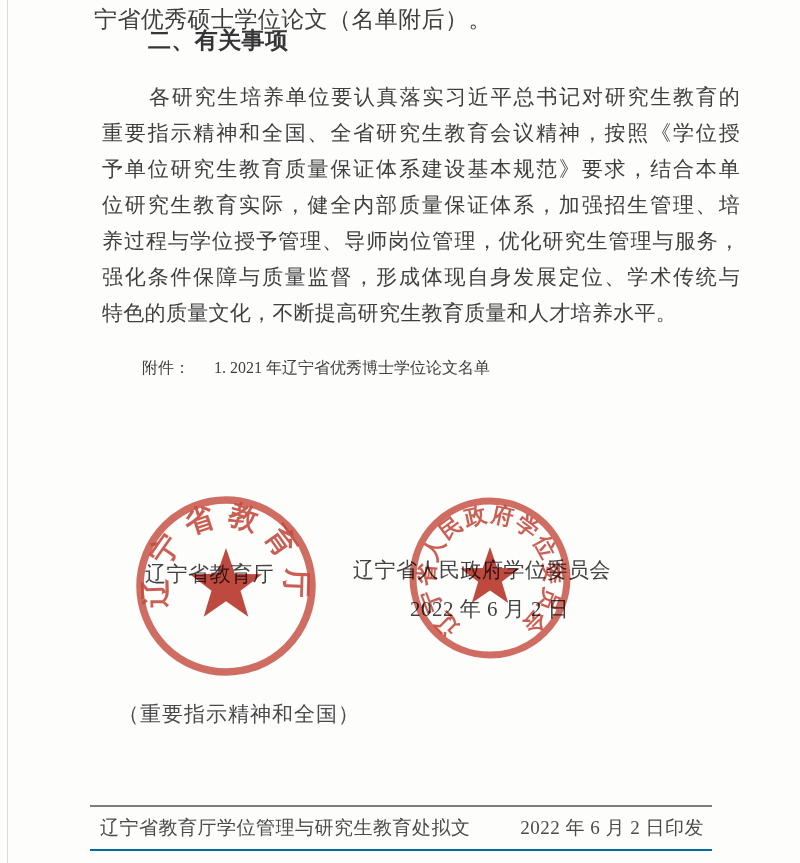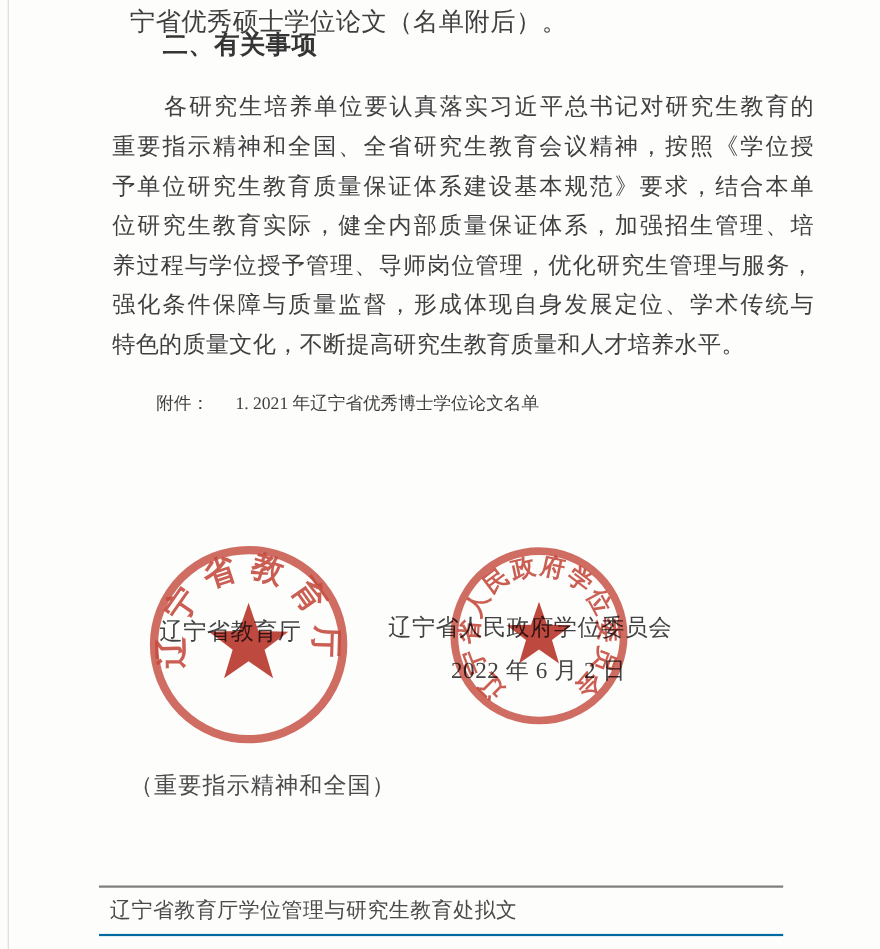--- a/index.html
+++ b/index.html
@@ -86,21 +86,21 @@
     font-family:"Liberation Serif","DejaVu Serif",serif;
     font-weight:bold;
   }
 </style>
 </head>
 <body>
 
 <div class="page">
   <div class="scan-edge"></div>
 
-  <div class="line" style="left:118px;top:3px;">宁省优秀硕士学位论文（名单附后）。</div>
+  <div class="line" style="left:94px;top:3px;">宁省优秀硕士学位论文（名单附后）。</div>
 
   <div class="line heading" style="left:148px;top:23px;">二、有关事项</div>
 
   <div class="para">
     <div class="bline indent">各研究生培养单位要认真落实习近平总书记对研究生教育的</div>
     <div class="bline">重要指示精神和全国、全省研究生教育会议精神，按照《学位授</div>
     <div class="bline">予单位研究生教育质量保证体系建设基本规范》要求，结合本单</div>
     <div class="bline">位研究生教育实际，健全内部质量保证体系，加强招生管理、培</div>
     <div class="bline">养过程与学位授予管理、导师岗位管理，优化研究生管理与服务，</div>
     <div class="bline">强化条件保障与质量监督，形成体现自身发展定位、学术传统与</div>
@@ -139,14 +139,15 @@
     <polygon fill="#b22418" opacity="0.9" points="0,-31 7.3,-10 29.5,-9.6 11.8,3.8 18.2,25.1 0,12.4 -18.2,25.1 -11.8,3.8 -29.5,-9.6 -7.3,-10"></polygon>
     <text font-size="22" fill="#c13a2c" letter-spacing="2" text-anchor="middle" opacity="0.88">
       <textPath href="#sealArc2" startOffset="50%">辽宁省人民政府学位委员会</textPath>
     </text>
   </svg>
 
   <div class="note">（重要指示精神和全国）</div>
 
   <div class="footer">
     <span>辽宁省教育厅学位管理与研究生教育处拟文</span>
+    <span>2022 年 6 月 2 日印发</span>
   </div>
 </div>
 
 </body></html>

